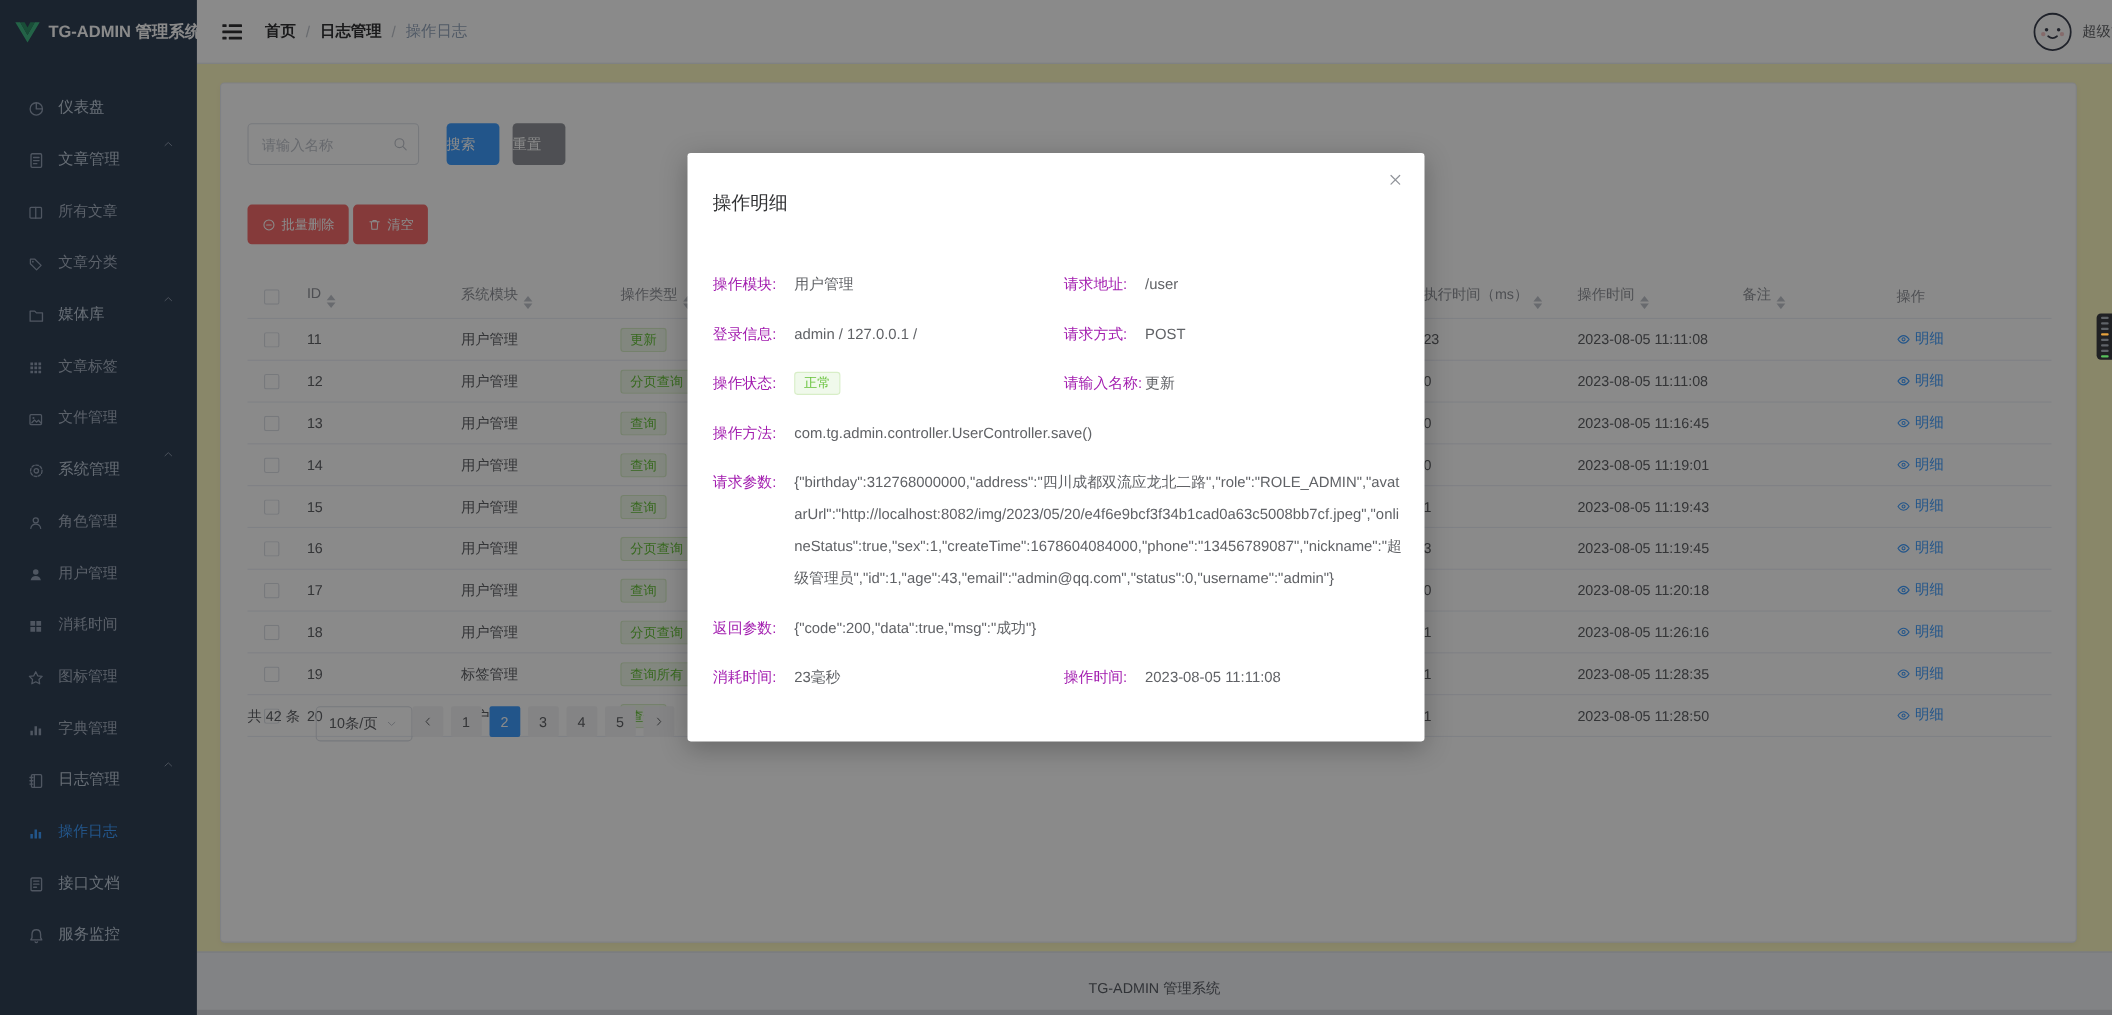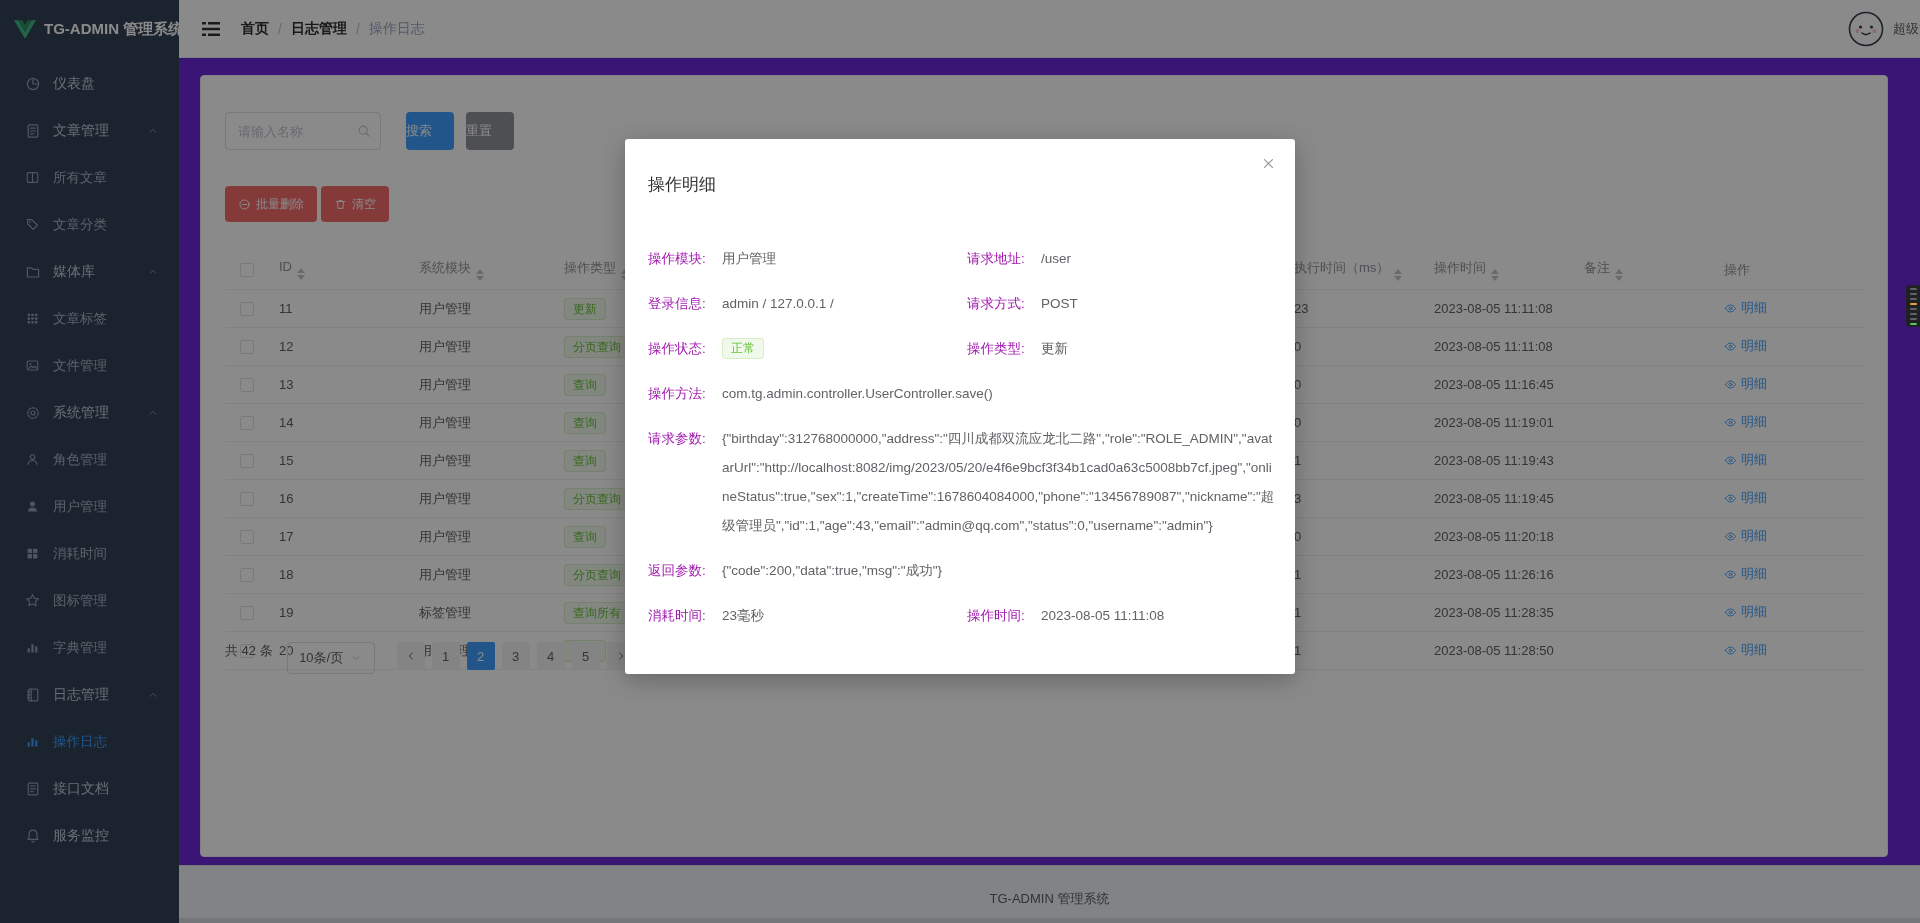--- a/index.html
+++ b/index.html
@@ -5,40 +5,40 @@
   *{margin:0;padding:0;box-sizing:border-box}
   html,body{width:1920px;height:923px}
   body{position:relative;font-family:"Liberation Sans",sans-serif;background:#f0f2f5;overflow:hidden}
   svg{display:block}
 
   
   .sidebar{position:absolute;left:0;top:0;width:179px;height:923px;background:#304156;z-index:2}
   .logo{height:58px;display:flex;align-items:center;padding-left:13px}
   .logo-text{color:#ffffff;font-size:15px;font-weight:bold;margin-left:7px;white-space:nowrap}
   .menu{padding-top:2px}
-  .menu-item{height:47px;display:flex;align-items:center;padding-left:25px;font-size:14px;color:#bfcbd9;cursor:pointer;position:relative;white-space:nowrap}
+  .menu-item{height:47px;display:flex;align-items:flex-end;padding-left:25px;font-size:14px;color:#bfcbd9;cursor:pointer;position:relative;white-space:nowrap}
   .menu-item .mi-icon{display:inline-flex;width:17px;color:#93a0b4;margin-right:11px;flex:0 0 auto}
   .menu-item.lvl2{font-size:13.5px;color:#a9b3c3}
   .menu-item.active{color:#409eff}
   .menu-item.active .mi-icon{color:#409eff}
   .mi-arrow{position:absolute;right:20px;top:50%;transform:translateY(-50%);color:#8b96a8;display:inline-flex}
 
   
   .topbar{position:absolute;left:179px;top:0;width:1825px;height:58px;background:#fff;display:flex;align-items:center;border-bottom:1px solid #e7eaee;z-index:1}
   .hamburger{margin-left:23px;display:inline-flex;color:#303133;cursor:pointer}
   .breadcrumb{margin-left:21px;display:flex;align-items:center;font-size:14px}
   .bc-item{color:#303133;font-weight:700;cursor:pointer}
   .bc-item.current{color:#97a8be;font-weight:400;cursor:default}
   .bc-sep{color:#c0c4cc;margin:0 9px}
   .user-area{margin-left:auto;margin-right:28px;display:flex;align-items:center;cursor:pointer}
   .username{font-size:13px;color:#606266;margin-left:9px;white-space:nowrap}
   .user-caret{margin-left:6px;color:#909399;display:inline-flex}
 
   
-  .main{position:absolute;left:179px;top:58px;width:1741px;height:865px;background:#6d28d9}
+  .main{position:absolute;left:179px;top:58px;width:1741px;height:865px;background:#fef9c3}
   .card{position:absolute;left:21px;top:17px;width:1688px;height:782px;background:#fff;border:1px solid #ebeef5;border-radius:4px;box-shadow:0 2px 6px rgba(0,0,0,.04)}
 
   .search-box{position:absolute;left:24px;top:36px;width:156px;height:38px;border:1px solid #dcdfe6;border-radius:4px;background:#fff}
   .search-box input{width:100%;height:100%;border:none;outline:none;padding:0 30px 0 12px;font-size:13px;color:#606266;background:transparent;font-family:inherit}
   .search-box input::placeholder{color:#c0c4cc}
   .search-ic{position:absolute;right:9px;top:50%;transform:translateY(-50%);color:#c0c4cc;display:inline-flex}
 
   .btn{display:inline-flex;align-items:center;justify-content:flex-start;border:none;border-radius:4px;cursor:pointer;font-family:Liberation Serif, serif}
   .btn-search{position:absolute;left:205px;top:36px;width:48px;height:38px;background:#409eff;color:#fff;font-size:13px}
   .btn-reset{position:absolute;left:265px;top:36px;width:48px;height:38px;background:#909399;color:#fff;font-size:13px}
@@ -57,21 +57,21 @@
   .sort{display:inline-flex;flex-direction:column;margin-left:5px;gap:2px;vertical-align:-2px}
   .sort i{width:0;height:0;border-left:4px solid transparent;border-right:4px solid transparent;display:block}
   .sort .up{border-bottom:5px solid #c0c4cc}
   .sort .down{border-top:5px solid #c0c4cc}
   .tag{display:inline-block;background:#f0f9eb;border:1px solid #d8eec7;color:#67c23a;font-size:12px;line-height:20px;padding:0 8px;border-radius:3px}
   .detail-link{display:inline-flex;align-items:center;gap:4px;color:#409eff;cursor:pointer}
 
   
   .pagination{position:absolute;left:24px;top:566px;display:flex;align-items:flex-start;font-size:13px;color:#606266}
   .pg-total{margin-right:14px;white-space:nowrap}
-  .pg-size{width:88px;height:32px;border:1px solid #dcdfe6;border-radius:4px;display:flex;align-items:center;justify-content:center;gap:7px;margin-right:22px;cursor:pointer}
+  .pg-size{width:88px;height:32px;border:1px solid #dcdfe6;border-radius:4px;display:flex;align-items:center;justify-content:center;gap:7px;cursor:pointer}
   .pg-size .caret{color:#c0c4cc;display:inline-flex}
   .pg-btn{width:28px;height:28px;background:#f4f4f5;border-radius:2px;display:flex;align-items:center;justify-content:center;margin-right:7px;cursor:pointer;color:#606266}
   .pg-btn.active{background:#409eff;color:#fff}
   .pg-goto{margin-left:19px;display:flex;align-items:center;gap:8px}
   .pg-goto input{width:40px;height:30px;border:1px solid #dcdfe6;border-radius:4px;text-align:center;font-size:13px;color:#606266;outline:none;font-family:inherit}
 
   
   .footer{position:absolute;left:179px;top:865px;width:1741px;height:58px;border-top:1px solid #dcdfe6;display:flex;justify-content:center;padding-top:24px;font-size:13px;color:#5a5e66;background:#f0f2f5}
   .bottom-edge{position:absolute;left:179px;bottom:0;width:1741px;height:5px;background:#d8dadf}
 
@@ -627,21 +627,21 @@
 <div class="modal">
   <span class="modal-close" id="modal-close">
       <svg width="15" height="15" viewBox="0 0 16 16" fill="none" stroke="currentColor" stroke-width="1.2" stroke-linecap="round" stroke-linejoin="round">
         <path d="M3.8 3.8l8.4 8.4M12.2 3.8l-8.4 8.4"></path>
       </svg>
     </span>
   <div class="modal-title">操作明细</div>
   <div class="modal-body" id="modal-body">
       <div class="m-row"><div class="m-left"><span class="m-label">操作模块:</span><span class="m-val">用户管理</span></div><div class="m-right"><span class="m-label">请求地址:</span><span class="m-val">/user</span></div></div>
       <div class="m-row"><div class="m-left"><span class="m-label">登录信息:</span><span class="m-val">admin / 127.0.0.1 /</span></div><div class="m-right"><span class="m-label">请求方式:</span><span class="m-val">POST</span></div></div>
-      <div class="m-row"><div class="m-left"><span class="m-label">操作状态:</span><span class="tag">正常</span></div><div class="m-right"><span class="m-label">操作类型:</span><span class="m-val">更新</span></div></div>
+      <div class="m-row"><div class="m-left"><span class="m-label">操作状态:</span><span class="tag">正常</span></div><div class="m-right"><span class="m-label">请输入名称:</span><span class="m-val">更新</span></div></div>
       <div class="m-row"><span class="m-label">操作方法:</span><div class="m-val block">com.tg.admin.controller.UserController.save()</div></div>
       <div class="m-row"><span class="m-label">请求参数:</span><div class="m-val block">{"birthday":312768000000,"address":"四川成都双流应龙北二路","role":"ROLE_ADMIN","avatarUrl":"http://localhost:8082/img/2023/05/20/e4f6e9bcf3f34b1cad0a63c5008bb7cf.jpeg","onlineStatus":true,"sex":1,"createTime":1678604084000,"phone":"13456789087","nickname":"超级管理员","id":1,"age":43,"email":"admin@qq.com","status":0,"username":"admin"}</div></div>
       <div class="m-row"><span class="m-label">返回参数:</span><div class="m-val block">{"code":200,"data":true,"msg":"成功"}</div></div>
       <div class="m-row"><div class="m-left"><span class="m-label">消耗时间:</span><span class="m-val">23毫秒</span></div><div class="m-right"><span class="m-label">操作时间:</span><span class="m-val">2023-08-05 11:11:08</span></div></div>
     </div>
 </div>
 
 <div class="edge-widget" id="edge-widget">
     <span style="background: rgb(95, 99, 104);"></span>
     <span style="background: rgb(95, 99, 104);"></span>

